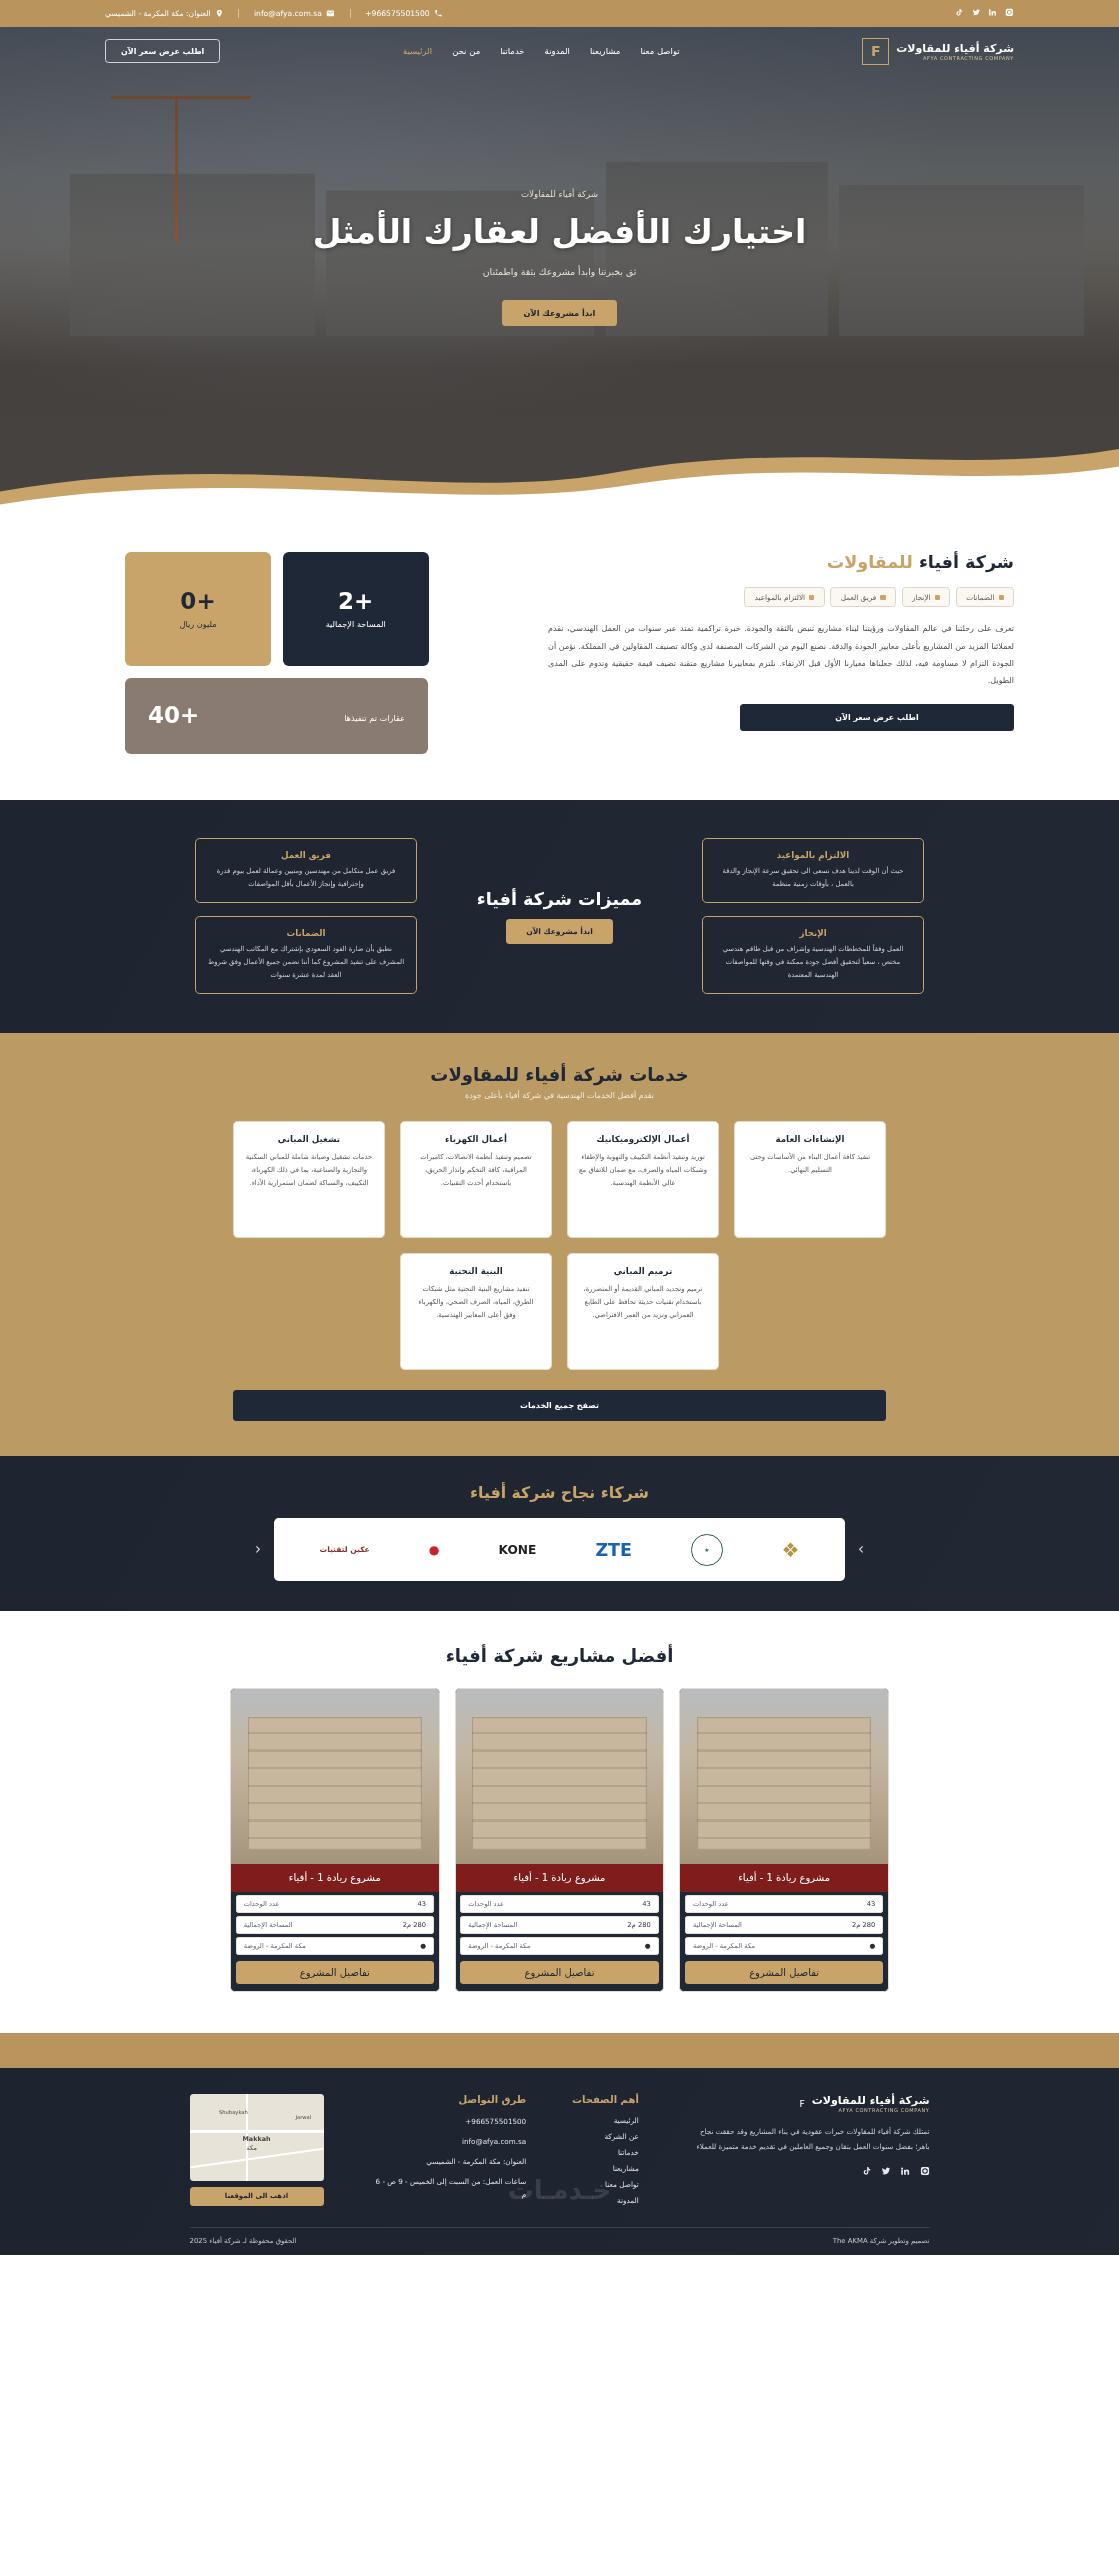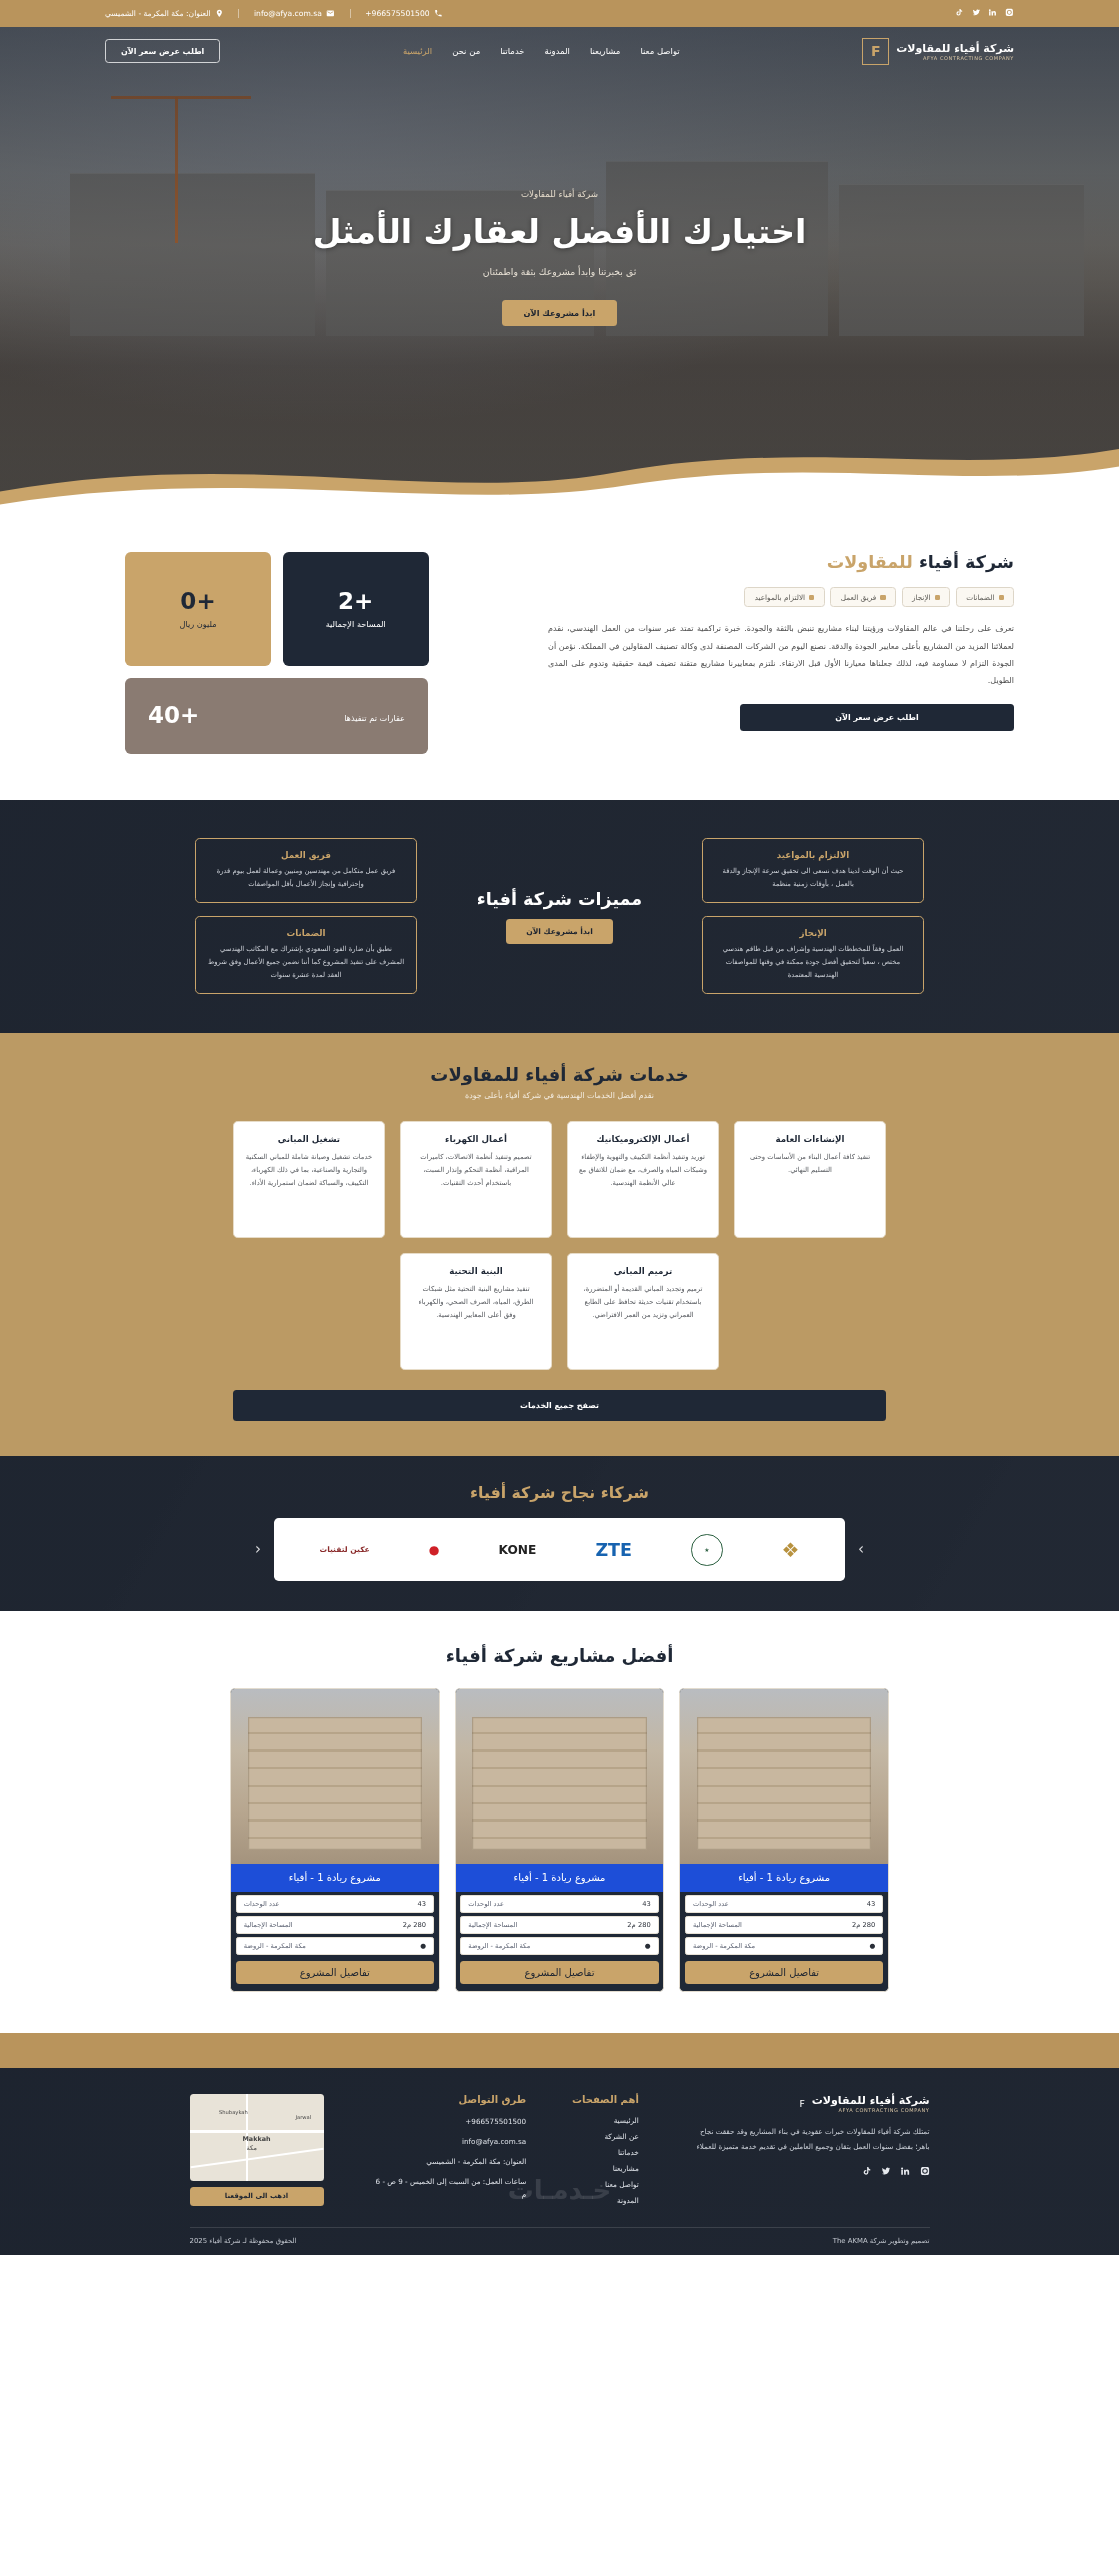--- a/index.html
+++ b/index.html
@@ -184,21 +184,21 @@
   .proj .img {
     height: 175px;
     background: linear-gradient(180deg,#b9bcc0 0%, #c3b7a4 35%, #b7a68f 70%, #a4937d 100%);
     position: relative;
   }
   .proj .img .facade {
     position: absolute; left: 8%; right: 8%; top: 16%; bottom: 8%;
     background: repeating-linear-gradient(180deg,#c8b79f 0 15px,#b6a489 15px 17.5px);
     box-shadow: inset 0 0 0 1.2px rgba(120,105,85,.35);
   }
-  .proj .ptitle { background: #1d4ed8; color: #fff; text-align: center; font-size: 10px; padding: 8.2px 0; }
+  .proj .ptitle { background: #7f1d1d; color: #fff; text-align: center; font-size: 10px; padding: 8.2px 0; }
   .proj .prow {
     display: flex; justify-content: space-between; align-items: center;
     background: #fff; margin: 2.9px 4.7px; border-radius: 2.3px; padding: 4.1px 7px;
     font-size: 6.7px; color: #2a2f38; border: 0.6px solid #e8e2d6;
   }
   .proj .prow .lab { color: #5a6070; }
   .proj .pbtn { display: block; width: calc(100% - 9.3px); margin: 5.8px 4.7px 7px; padding: 6.4px 0; font-size: 10px; font-weight: normal; }
 
   
   #footer-curve { height: 35px; background: #b9945c; }
@@ -412,21 +412,21 @@
     <div class="svc">
       <h4>الإنشاءات العامة</h4>
       <p>تنفيذ كافة أعمال البناء من الأساسات وحتى التسليم النهائي.</p>
     </div>
     <div class="svc">
       <h4>أعمال الإلكتروميكانيك</h4>
       <p>توريد وتنفيذ أنظمة التكييف والتهوية والإطفاء وشبكات المياه والصرف، مع ضمان للاتفاق مع عالي الأنظمة الهندسية.</p>
     </div>
     <div class="svc">
       <h4>أعمال الكهرباء</h4>
-      <p>تصميم وتنفيذ أنظمة الاتصالات، كاميرات المراقبة، أنظمة التحكم وإنذار السبت، باستخدام أحدث التقنيات.</p>
+      <p>تصميم وتنفيذ أنظمة الاتصالات، كاميرات المراقبة، كافة التحكم وإنذار الحريق، باستخدام أحدث التقنيات.</p>
     </div>
     <div class="svc">
       <h4>تشغيل المباني</h4>
       <p>خدمات تشغيل وصيانة شاملة للمباني السكنية والتجارية والصناعية، بما في ذلك الكهرباء، التكييف، والسباكة لضمان استمرارية الأداء.</p>
     </div>
     <div class="svc">
       <h4>ترميم المباني</h4>
       <p>ترميم وتجديد المباني القديمة أو المتضررة، باستخدام تقنيات حديثة تحافظ على الطابع العمراني وتزيد من العمر الافتراضي.</p>
     </div>
     <div class="svc">

